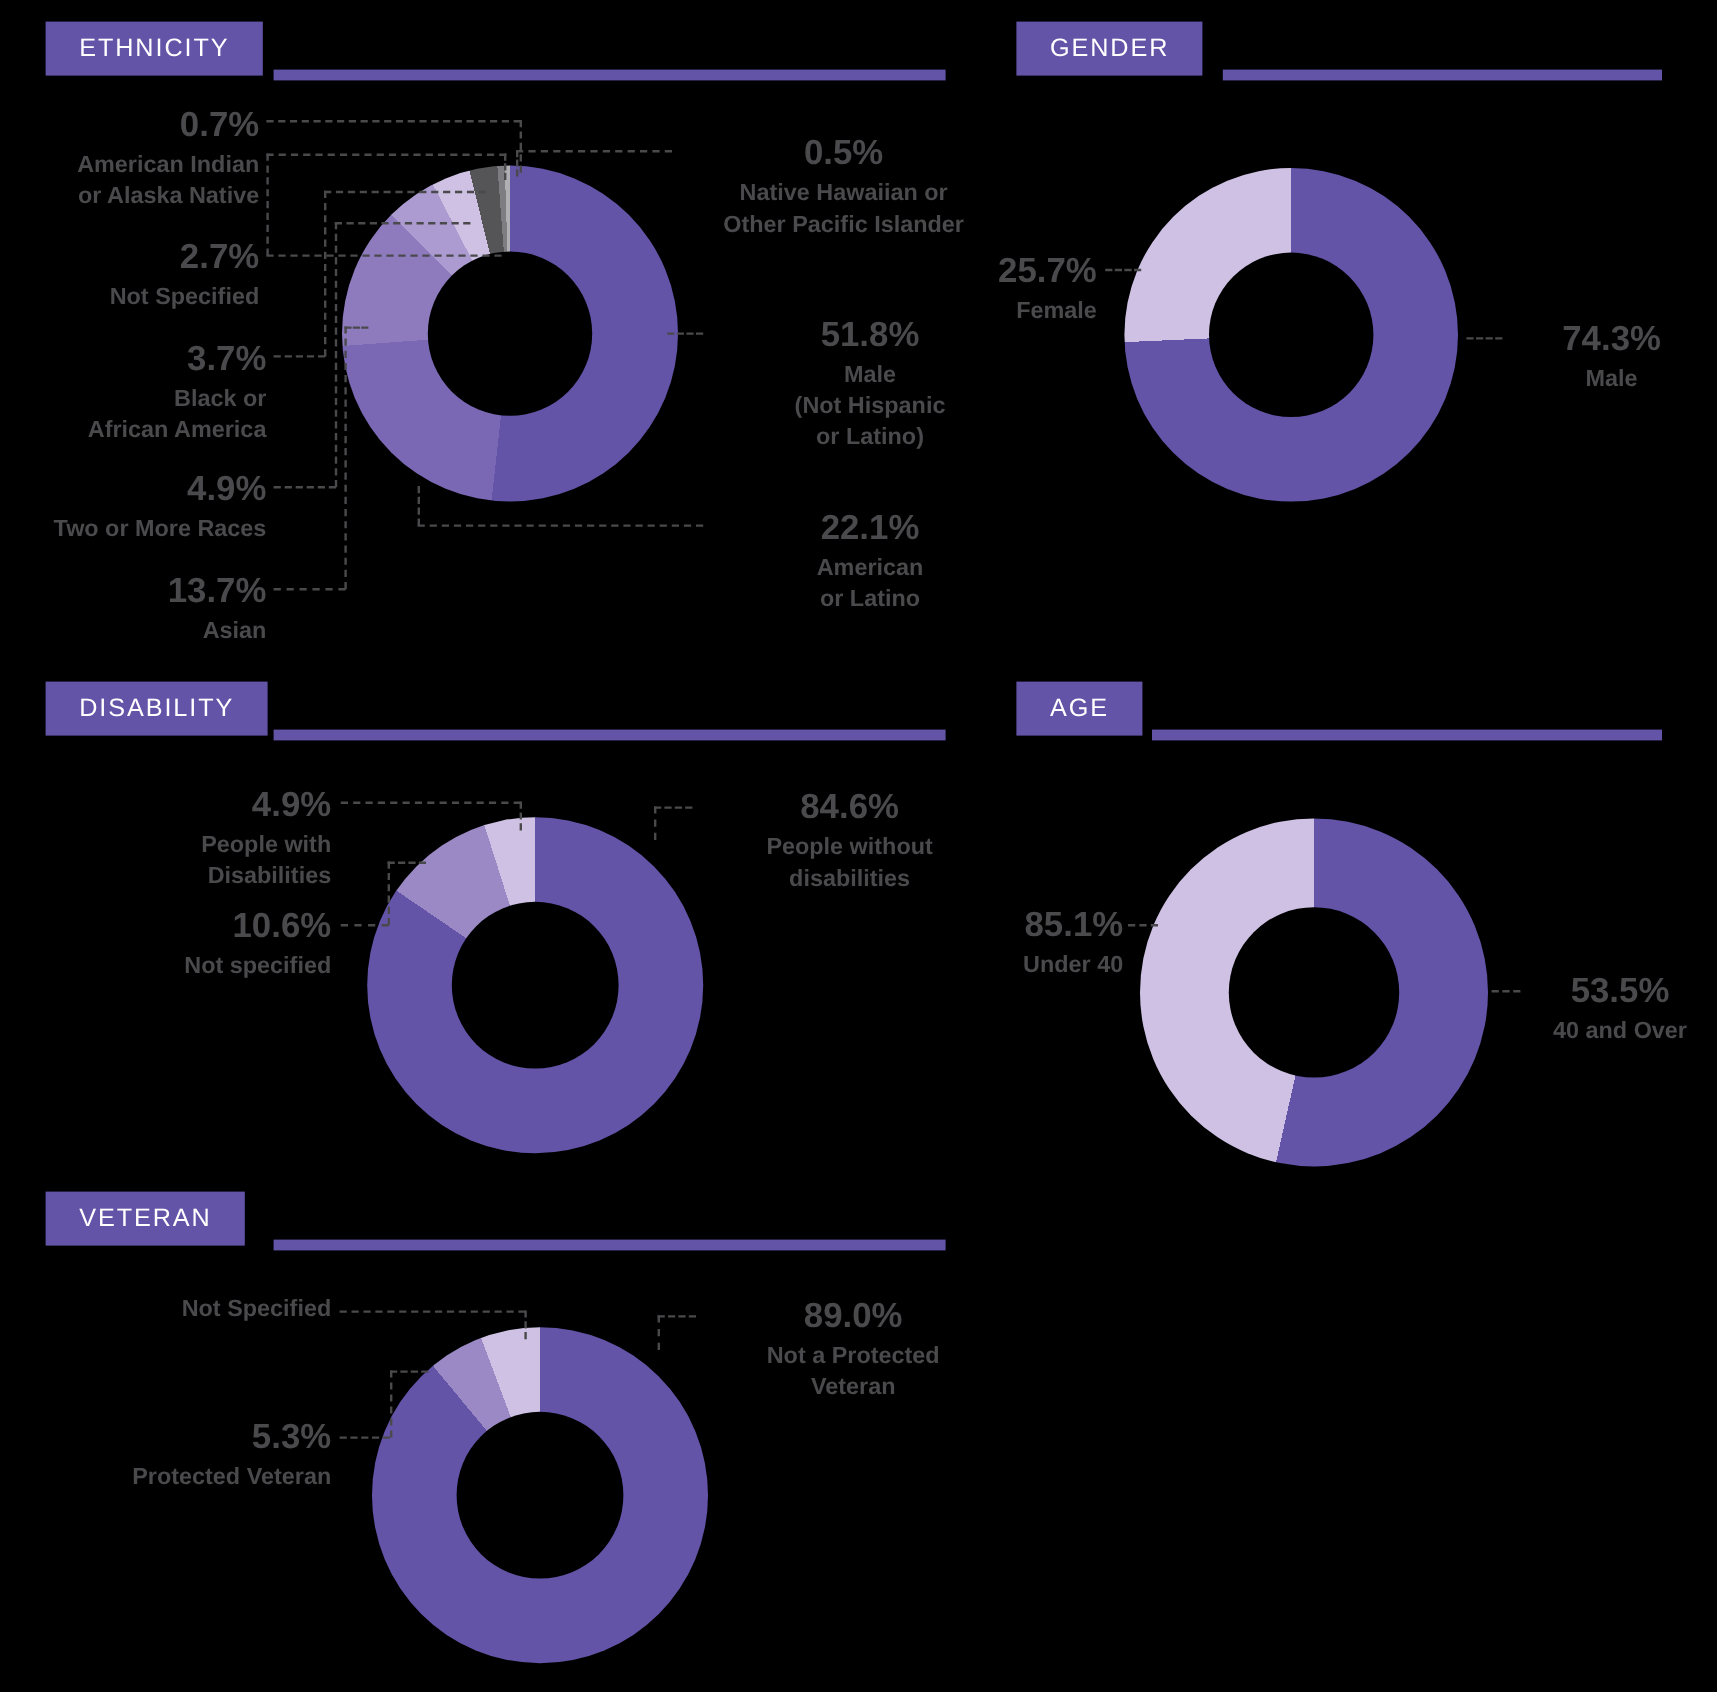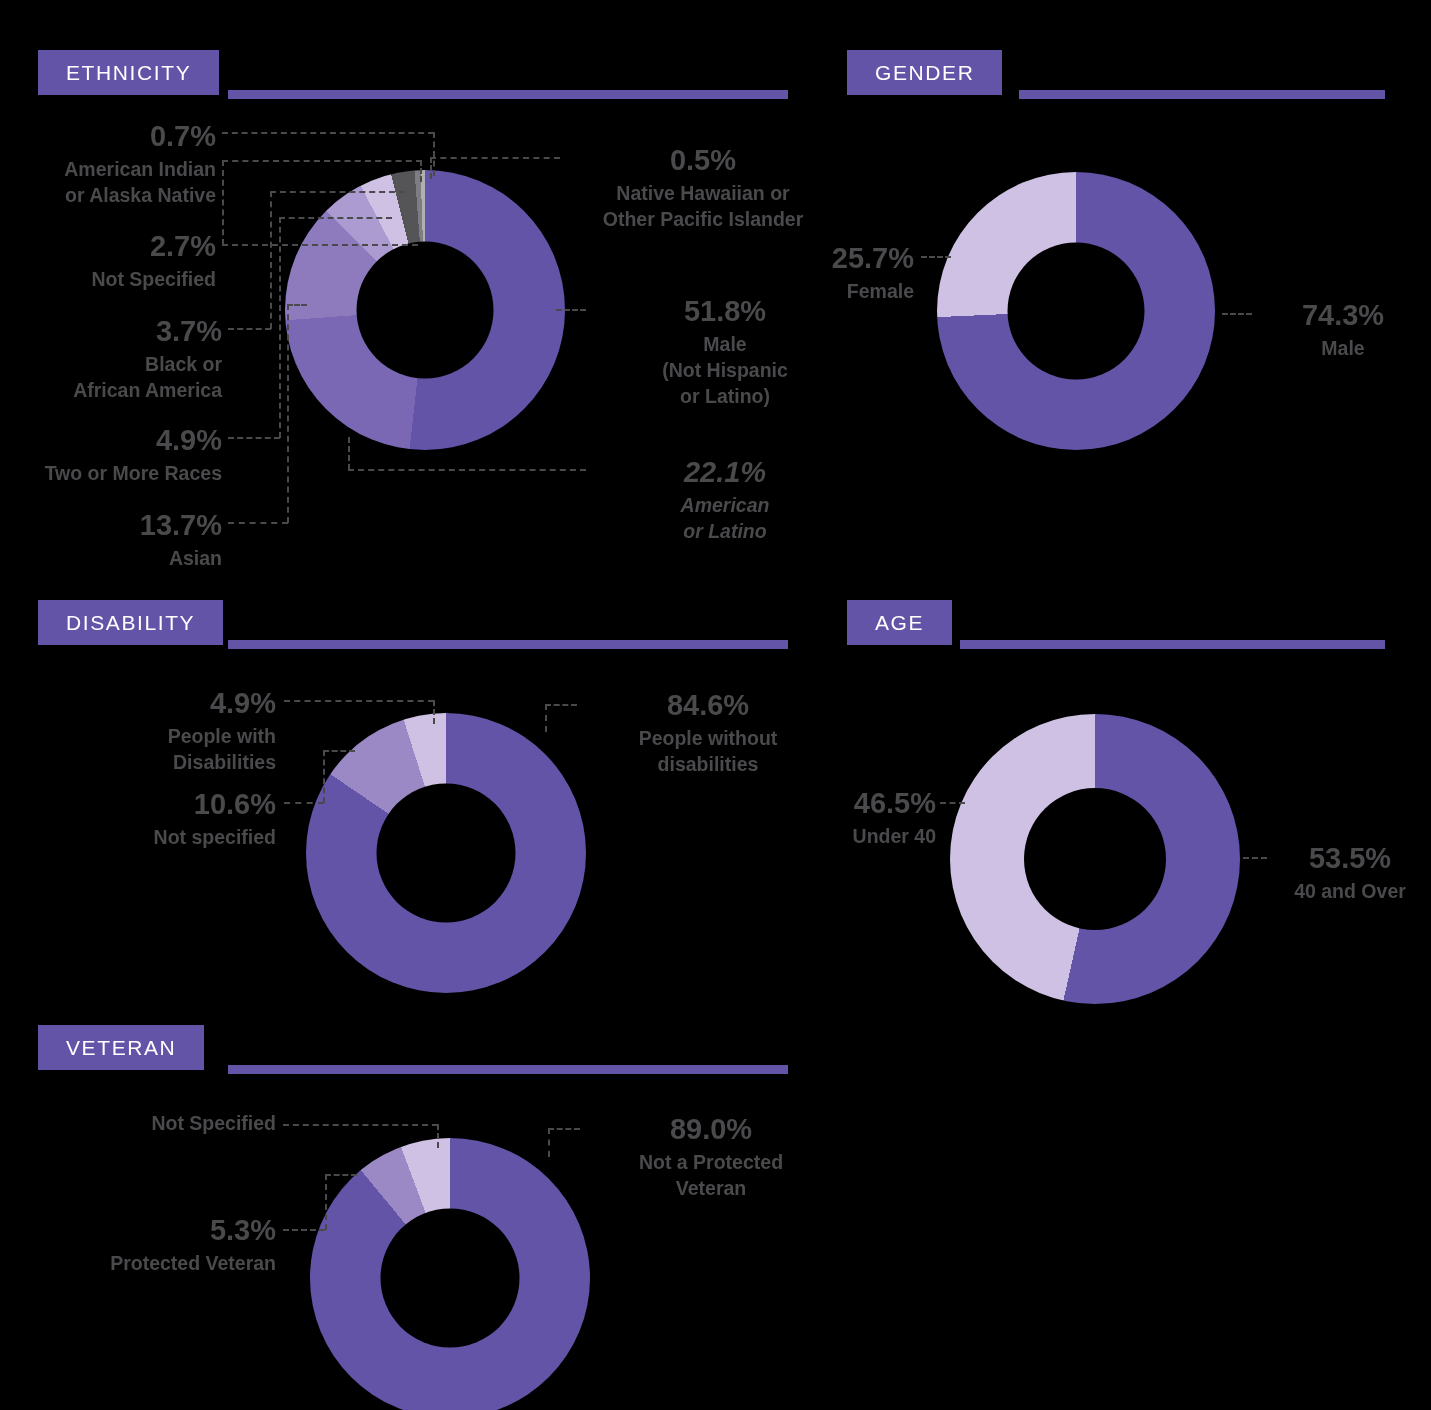--- a/index.html
+++ b/index.html
@@ -6,21 +6,21 @@
 
   body {
     width: 1431px;
     height: 1410px;
     background: #000000;
     font-family: "Liberation Sans", sans-serif;
     position: relative;
     overflow: hidden;
   }
 
-  .canvas { position: absolute; inset: 0; margin-top: 32px; }
+  .canvas { position: absolute; inset: 0; }
 
   
   .section-header { position: absolute; }
   .section-header .tag {
     position: absolute;
     left: 0; top: 0;
     background: #6354A8;
     color: #FFFFFF;
     font-size: 21px;
     letter-spacing: 1.6px;
@@ -133,21 +133,21 @@
     <span class="cap">Other Pacific Islander</span>
   </div>
 
   <div class="label right" style="left:610px; top:261px; width:230px;">
     <span class="pct">51.8%</span>
     <span class="cap">Male</span>
     <span class="cap">(Not Hispanic</span>
     <span class="cap">or Latino)</span>
   </div>
 
-  <div class="label right" style="left:610px; top:422px; width:230px;font-style:italic;">
+  <div class="label right" style="left:610px; top:422px; width:230px;">
     <span class="pct">22.1%</span>
     <span class="cap">American</span>
     <span class="cap">or Latino</span>
   </div>
 
   <div class="section-header" style="left:847px; top:18px; width:538px; height:49px;text-align:center;">
     <div class="rule" style="left:172px; width:366px;"></div>
     <div class="tag">GENDER</div>
   </div>
 
@@ -210,21 +210,21 @@
   </div>
 
   <div class="donut" style="left: 950px; top: 682px; width: 290px; height: 290px; background: conic-gradient(rgb(99, 84, 168) 0deg, rgb(99, 84, 168) 192.6deg, rgb(206, 193, 228) 192.6deg, rgb(206, 193, 228) 360deg);">
     <div class="hole" style="width:142px; height:142px;"></div>
   </div>
 
   <div class="lh" style="left:940px; top:770px; width:25px;"></div>
   <div class="lh" style="left:1243px; top:825px; width:24px;"></div>
 
   <div class="label left" style="right:495px; top:753px; width:200px;">
-    <span class="pct">46.5%</span>
+    <span class="pct">85.1%</span>
     <span class="cap">Under 40</span>
   </div>
 
   <div class="label right" style="left:1265px; top:808px; width:170px;">
     <span class="pct">53.5%</span>
     <span class="cap">40 and Over</span>
   </div>
 
   <div class="section-header" style="left:38px; top:993px; width:750px; height:49px;">
     <div class="rule" style="left:190px; width:560px;"></div>

